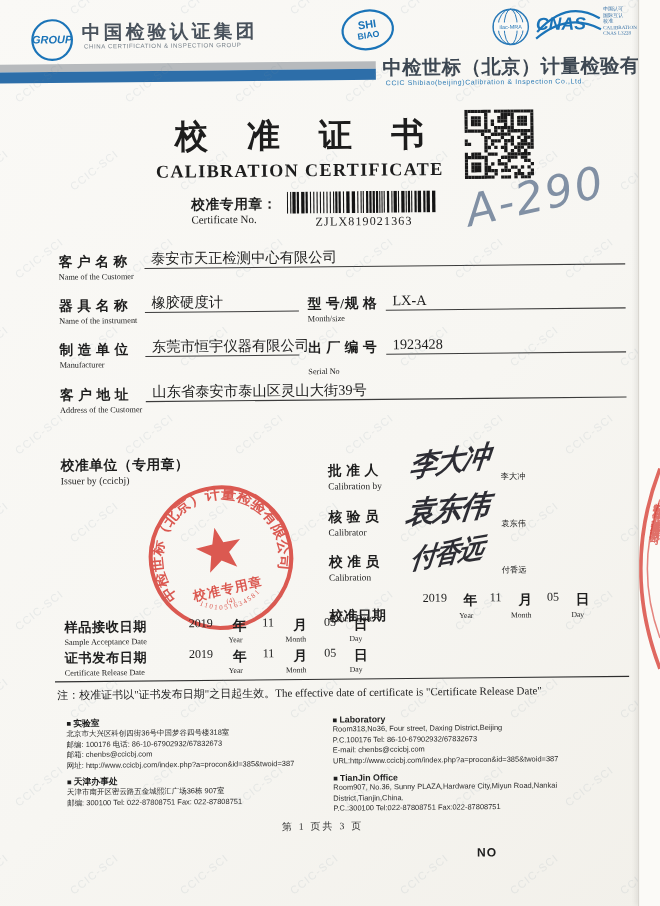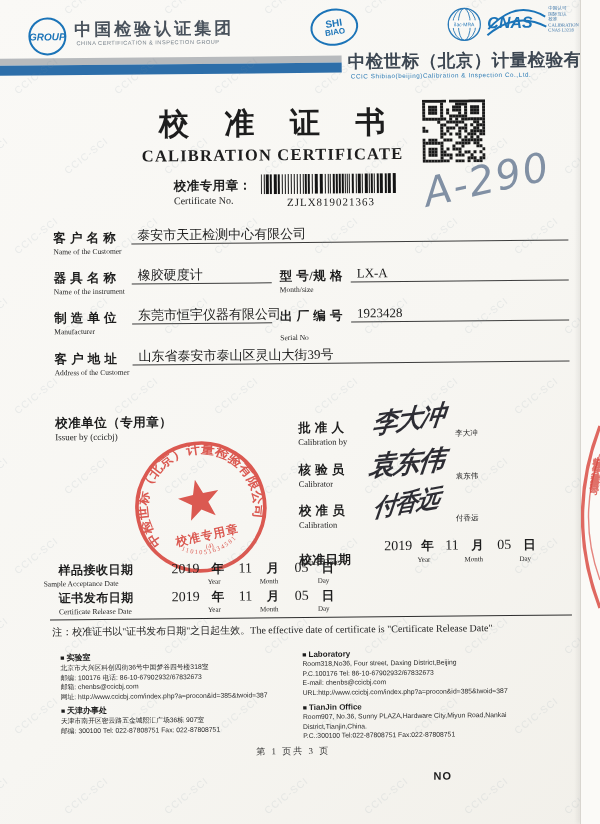--- a/index.html
+++ b/index.html
@@ -3,21 +3,21 @@
 <meta charset="utf-8">
 <style>
   *{box-sizing:border-box;margin:0;padding:0}
   body{background:#d8d5d0;font-family:"Liberation Serif","DejaVu Serif",serif;color:#1d1d1d}
   .page{position:relative;width:600px;height:824px;margin:0 auto;overflow:hidden;
         background:linear-gradient(135deg,#faf9f6 0%,#f7f6f2 55%,#f2f0ea 100%)}
   .abs{position:absolute}
   .cnl{font-size:12.5px;font-weight:700;letter-spacing:.5px;white-space:nowrap}
   .enl{font-size:7.5px;color:#222;white-space:nowrap}
   .val{font-size:13px;border-bottom:1.2px solid #3c3c3c;padding:0 0 1px 6px;white-space:nowrap;height:19px;line-height:19px}
-  .dnum{font-size:14px;white-space:nowrap}
+  .dnum{font-size:11px;white-space:nowrap}
   .dunit{font-size:12.5px;font-weight:600;white-space:nowrap}
   .dsub{font-size:7px;white-space:nowrap}
   .sig{font-style:italic;font-weight:700;color:#12121a;letter-spacing:-2px;white-space:nowrap;opacity:.88}
   .sname{font-size:7.5px;color:#222;white-space:nowrap}
   .ftt{font-size:8px;font-weight:700;font-family:"Liberation Sans",sans-serif;white-space:nowrap}
   .ftt::before{content:"■ ";font-size:7px}
   .ftl{font-size:6.8px;line-height:9.6px;font-family:"Liberation Sans",sans-serif;color:#2a2a2a;white-space:nowrap}
   .wm{position:absolute;font:10px "Liberation Sans",sans-serif;color:rgba(125,145,162,.13);
       transform:rotate(-38deg);letter-spacing:1px;pointer-events:none;white-space:nowrap}
   .edge-strip{position:absolute;right:0;top:0;bottom:0;width:20px;background:#fbfaf7;
@@ -508,21 +508,21 @@
     <div class="abs dunit" style="left:420px;top:539px">年</div>
     <div class="abs dsub" style="left:416px;top:557px">Year</div>
     <div class="abs dnum" style="left:444px;top:539px">11</div>
     <div class="abs dunit" style="left:470px;top:539px">月</div>
     <div class="abs dsub" style="left:463px;top:557px">Month</div>
     <div class="abs dnum" style="left:496px;top:539px">05</div>
     <div class="abs dunit" style="left:522px;top:539px">日</div>
     <div class="abs dsub" style="left:518px;top:557px">Day</div>
 
     <div class="abs cnl" style="left:57px;top:560px;font-size:12px">样品接收日期</div>
-    <div class="abs enl" style="left:42px;top:577px">Sample Acceptance Date</div>
+    <div class="abs enl" style="left:57px;top:577px">Sample Acceptance Date</div>
     <div class="abs dnum" style="left:170px;top:560px">2019</div>
     <div class="abs dunit" style="left:210px;top:560px">年</div>
     <div class="abs dsub" style="left:206px;top:577px">Year</div>
     <div class="abs dnum" style="left:237px;top:560px">11</div>
     <div class="abs dunit" style="left:265px;top:560px">月</div>
     <div class="abs dsub" style="left:258px;top:577px">Month</div>
     <div class="abs dnum" style="left:293px;top:560px">05</div>
     <div class="abs dunit" style="left:320px;top:560px">日</div>
     <div class="abs dsub" style="left:316px;top:577px">Day</div>
 

